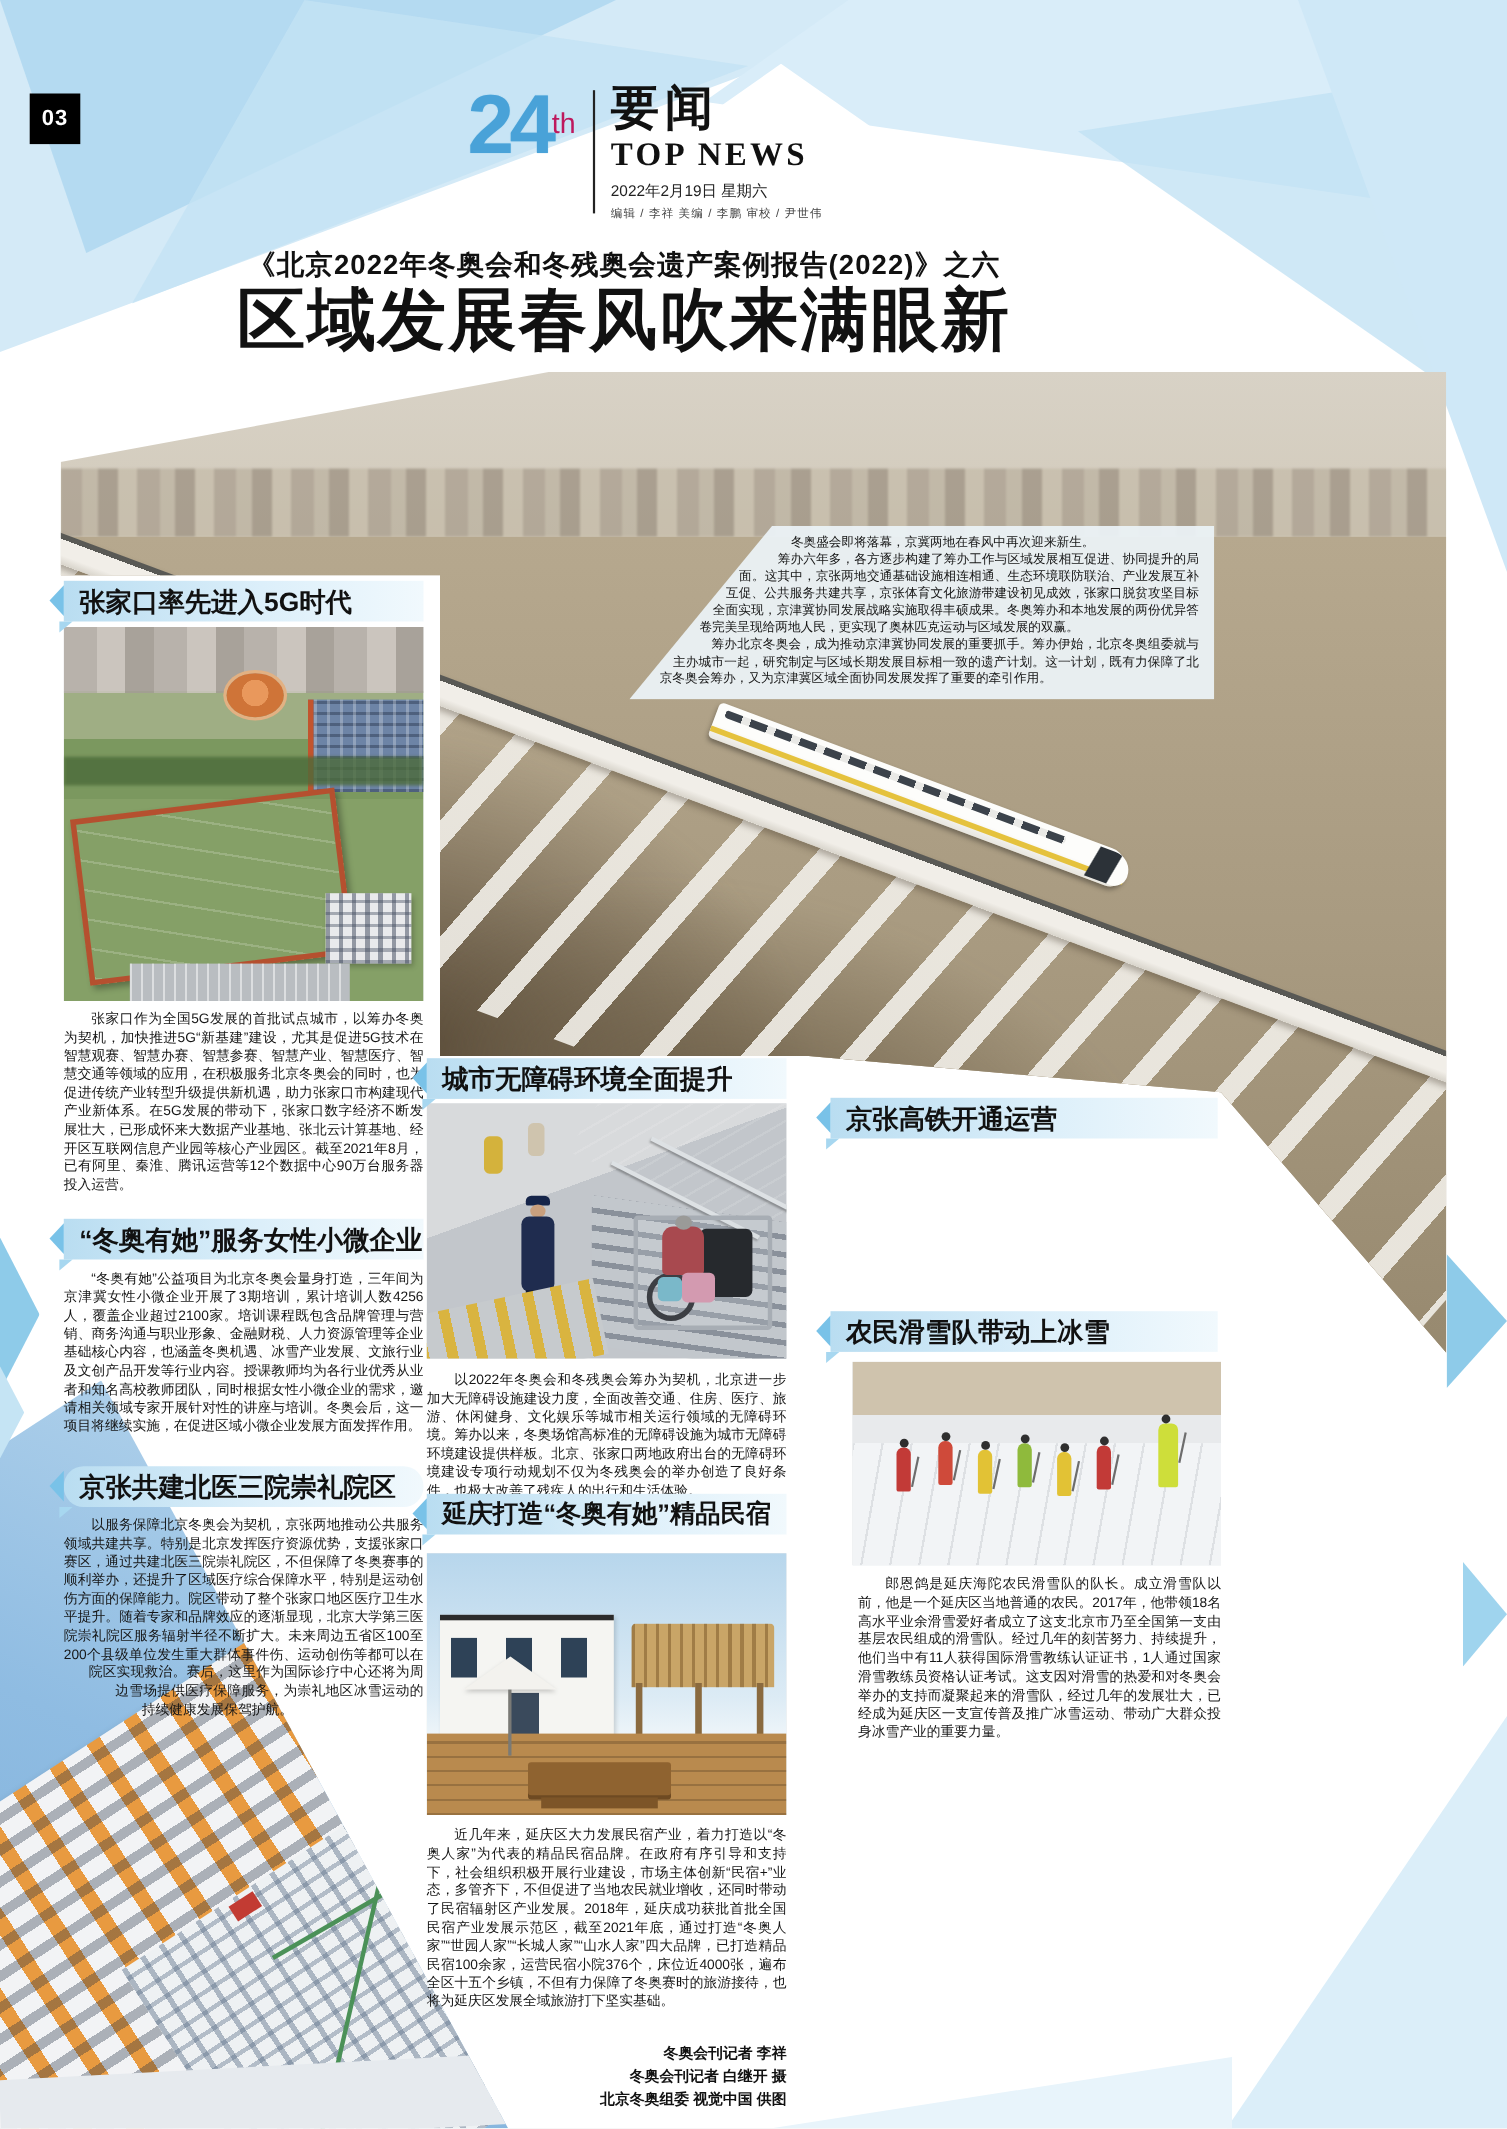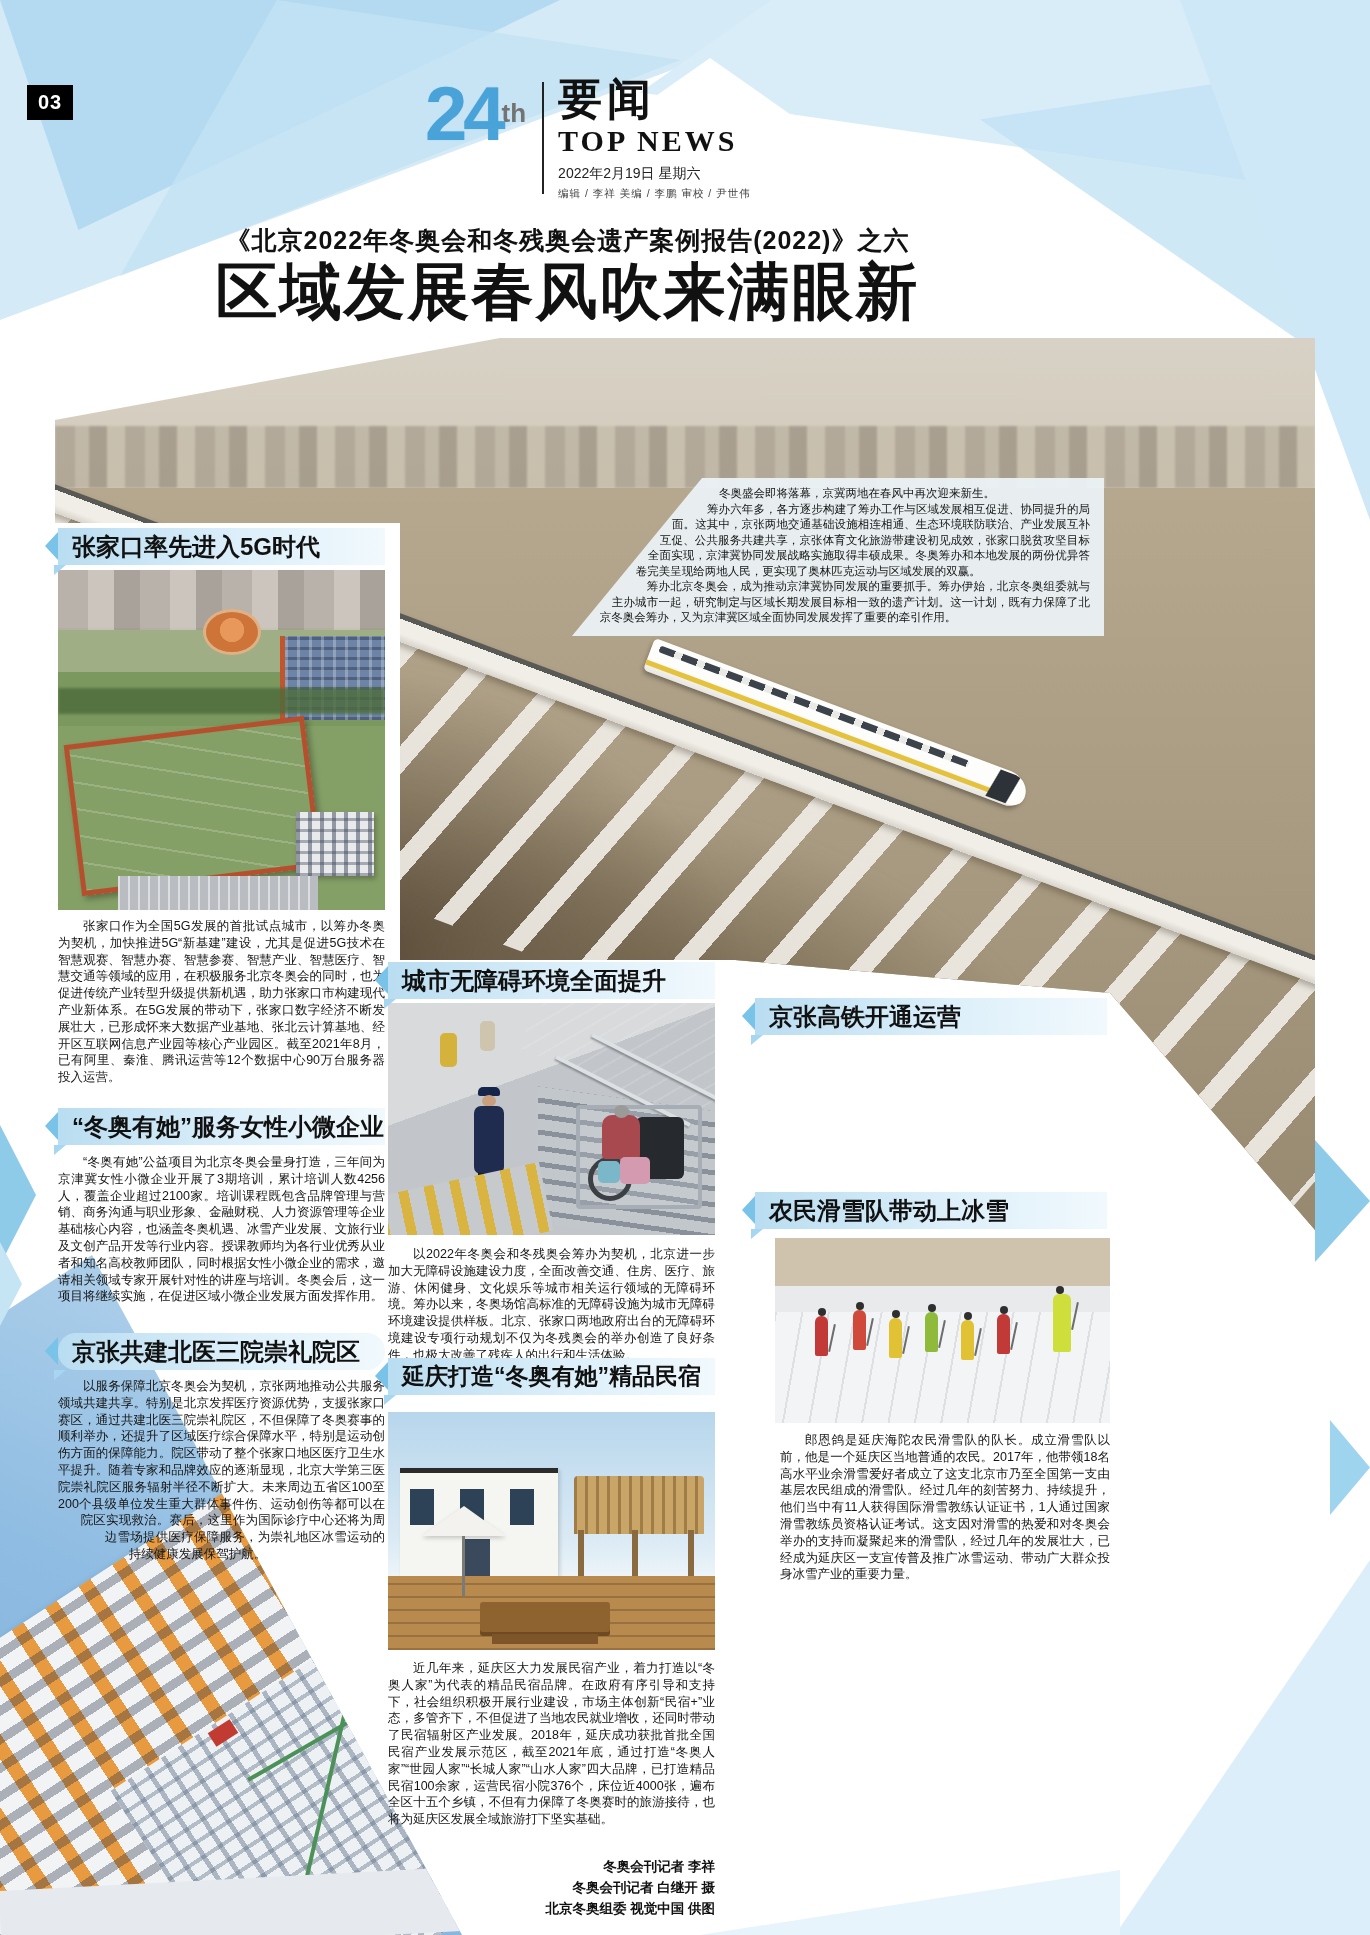--- a/index.html
+++ b/index.html
@@ -1,26 +1,26 @@
 <!DOCTYPE html>
 <html><head>
 <meta charset="utf-8">
 <style>
   html,body{margin:0;padding:0;background:#f2f2f2;}
   .page{position:relative;width:1370px;height:1935px;background:#ffffff;overflow:hidden;
         font-family:"Liberation Sans","DejaVu Sans",sans-serif;color:#111;}
   
   .tri{position:absolute;z-index:0;}
   
-  .pageno{position:absolute;left:27px;top:85px;width:46px;height:35px;background:#000;color:#fff;
+  .pageno{position:absolute;left:27px;top:85px;width:46px;height:46px;background:#000;color:#fff;
           font-weight:bold;font-size:20px;display:flex;align-items:center;justify-content:center;z-index:3;letter-spacing:1px;}
   .masthead{position:absolute;left:425px;top:76px;z-index:3;display:flex;}
   .logo-num{font-size:76px;font-weight:bold;line-height:1;color:#49a2d8;
             text-shadow:0 0 1px #7cc0e6;letter-spacing:-4px;}
-  .logo-th{font-size:26px;font-weight:bold;color:#737373;vertical-align:18px;}
+  .logo-th{font-size:26px;font-weight:normal;color:#be185d;vertical-align:18px;}
   .mast-divider{width:2px;background:#222;margin:6px 14px 0 16px;height:112px;}
   .sec-cn{font-size:44px;font-weight:900;letter-spacing:5px;line-height:1.05;}
   .sec-en{font-family:"Liberation Serif","DejaVu Serif",serif;font-size:30px;font-weight:bold;letter-spacing:3px;margin-top:2px;}
   .mast-date{font-size:14px;margin-top:7px;color:#222;}
   .mast-credits{font-size:10.5px;margin-top:4px;color:#444;letter-spacing:1px;}
   
   .headblock{position:absolute;left:0;top:224px;width:1135px;text-align:center;z-index:3;}
   .kicker{font-size:25px;font-weight:bold;letter-spacing:1px;}
   .headline{margin:4px 0 0 0;font-size:62px;font-weight:900;letter-spacing:2px;line-height:1.0;}
   

